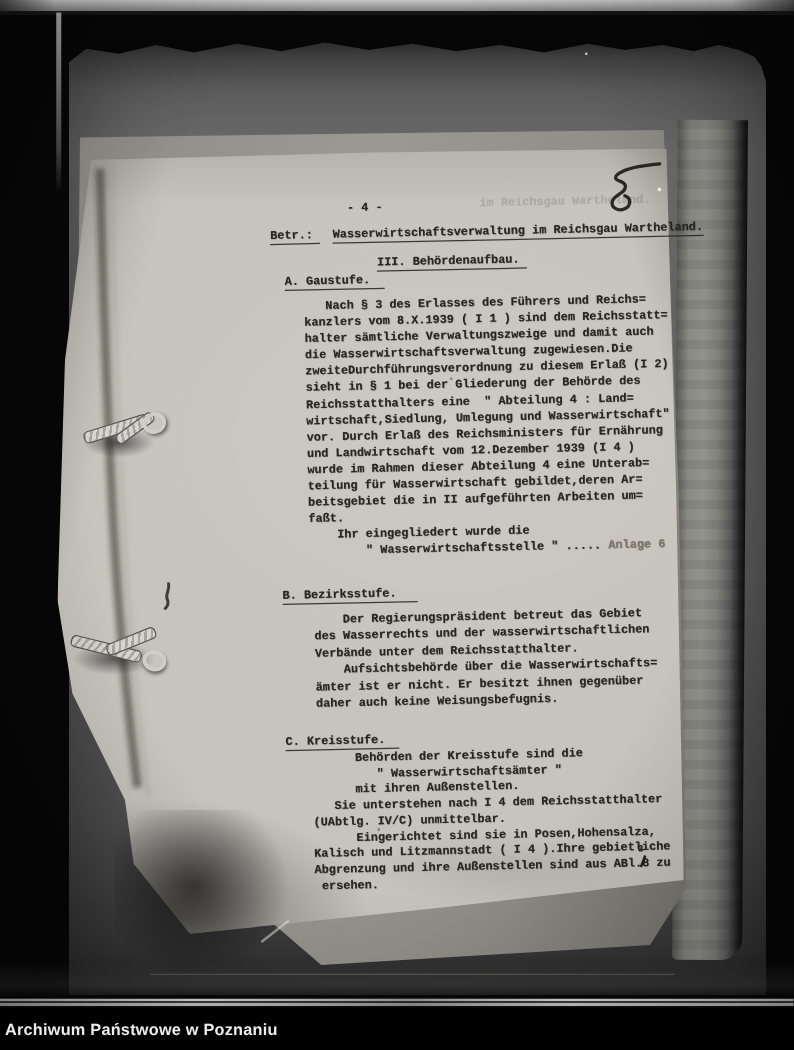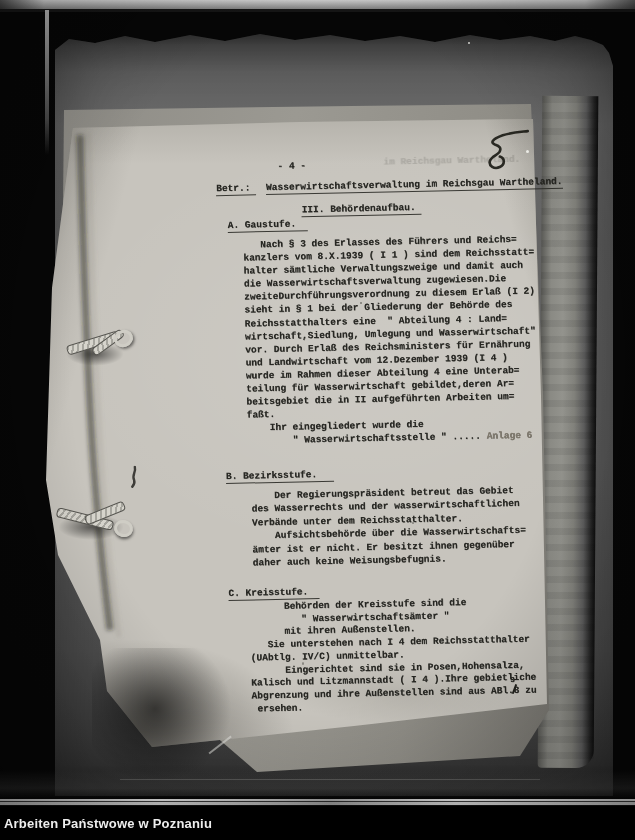--- a/index.html
+++ b/index.html
@@ -178,16 +178,16 @@
   <div class="speck" style="left:302px;top:662px;width:2px;height:3px;background:rgba(40,40,34,.4)"></div>
   <div class="scratch" style="left:206px;top:744px;width:28px;height:1.6px;transform:rotate(-38deg)"></div>
 
   <div class="shine"></div>
   <div class="shine-line"></div>
   <div class="double-line">
     <div class="fade"></div>
   </div>
   <div class="vignette"></div>
   <div class="footer-bar">
-    <div class="footer-label">Arbeiten Państwowe w Poznaniu</div>
+    <div class="footer-label">Archiwum Państwowe w Poznaniu</div>
   </div>
 
 </div>
 
 </body></html>

